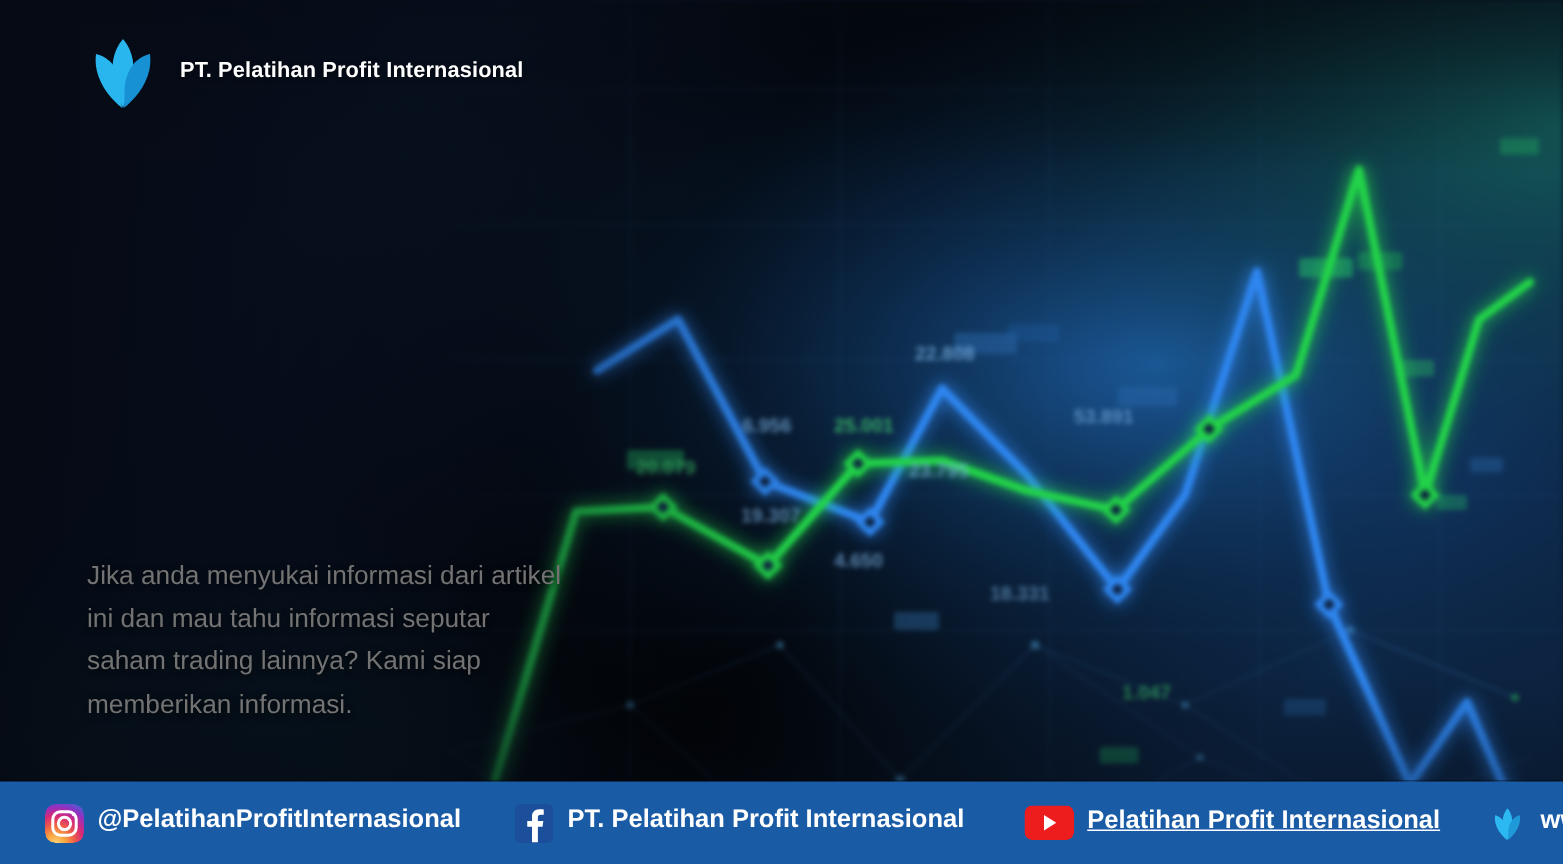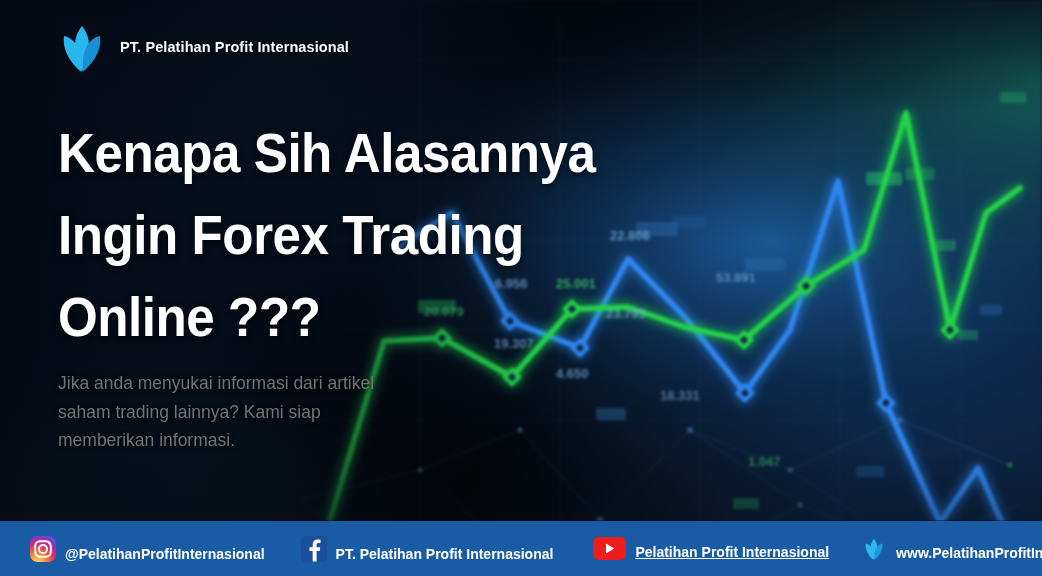--- a/index.html
+++ b/index.html
@@ -79,22 +79,22 @@
 
   
   #footer {
     position:absolute; left:0; bottom:0; width:1042px; height:55px;
     background:#1a5ba6;
     display:flex; align-items:center;
     z-index:10;
     box-shadow:0 -1px 0 rgba(0,0,0,.35);
   }
   .social-item {
-    display:flex; align-items:flex-end; gap:9px;
-    color:#ffffff; font-weight:bold; font-size:14px;
+    display:flex; align-items:flex-start; gap:9px;
+    color:#ffffff; font-weight:bold; font-size:17px;
     white-space:nowrap;
   }
   #social-instagram { margin-left:30px; }
   #social-facebook  { margin-left:36px; }
   #social-youtube   { margin-left:40px;text-decoration:underline; }
   #social-website   { margin-left:32px; }
   .social-label { color:#ffffff; }
 
   .ico { flex:none; display:block; }
   #ig-icon   { width:26px; height:26px; border-radius:7px; }
@@ -250,28 +250,24 @@
     <svg id="logo-mark" viewBox="0 0 48 52">
       <path d="M24 4 C31 12 33 24 29 36 C27 43 25 47 24 50 C23 47 21 43 19 36 C15 24 17 12 24 4 Z" fill="#29b6ef"></path>
       <path d="M6 14 C16 16 23 26 23 40 C23 45 23 48 23.5 50 C17 45 9 36 6.5 25 C5.6 21 5.6 17 6 14 Z" fill="#29b6ef"></path>
       <path d="M42 14 C32 16 25 26 25 40 C25 45 25 48 24.5 50 C31 45 39 36 41.5 25 C42.4 21 42.4 17 42 14 Z" fill="#1890d4"></path>
     </svg>
     <div id="brand-text">
       <div id="brand-name">PT. Pelatihan Profit Internasional</div>
     </div>
   </div>
 
-  <div id="headline">
-    <div class="headline-line">Kenapa Sih Alasannya</div>
-    <div class="headline-line">Ingin Forex Trading</div>
-    <div class="headline-line">Online ???</div>
-  </div>
 
   <div id="body-copy">
     <div class="body-line">Jika anda menyukai informasi dari artikel</div>
+    <div class="body-line">ini dan mau tahu informasi seputar</div>
     <div class="body-line">saham trading lainnya? Kami siap</div>
     <div class="body-line">memberikan informasi.</div>
   </div>
 
   <div id="footer">
 
     <div class="social-item" id="social-instagram">
       <svg class="ico" id="ig-icon" viewBox="0 0 26 26">
         <defs>
           <radialGradient id="igGrad" cx="0.28" cy="1.02" r="1.15">

